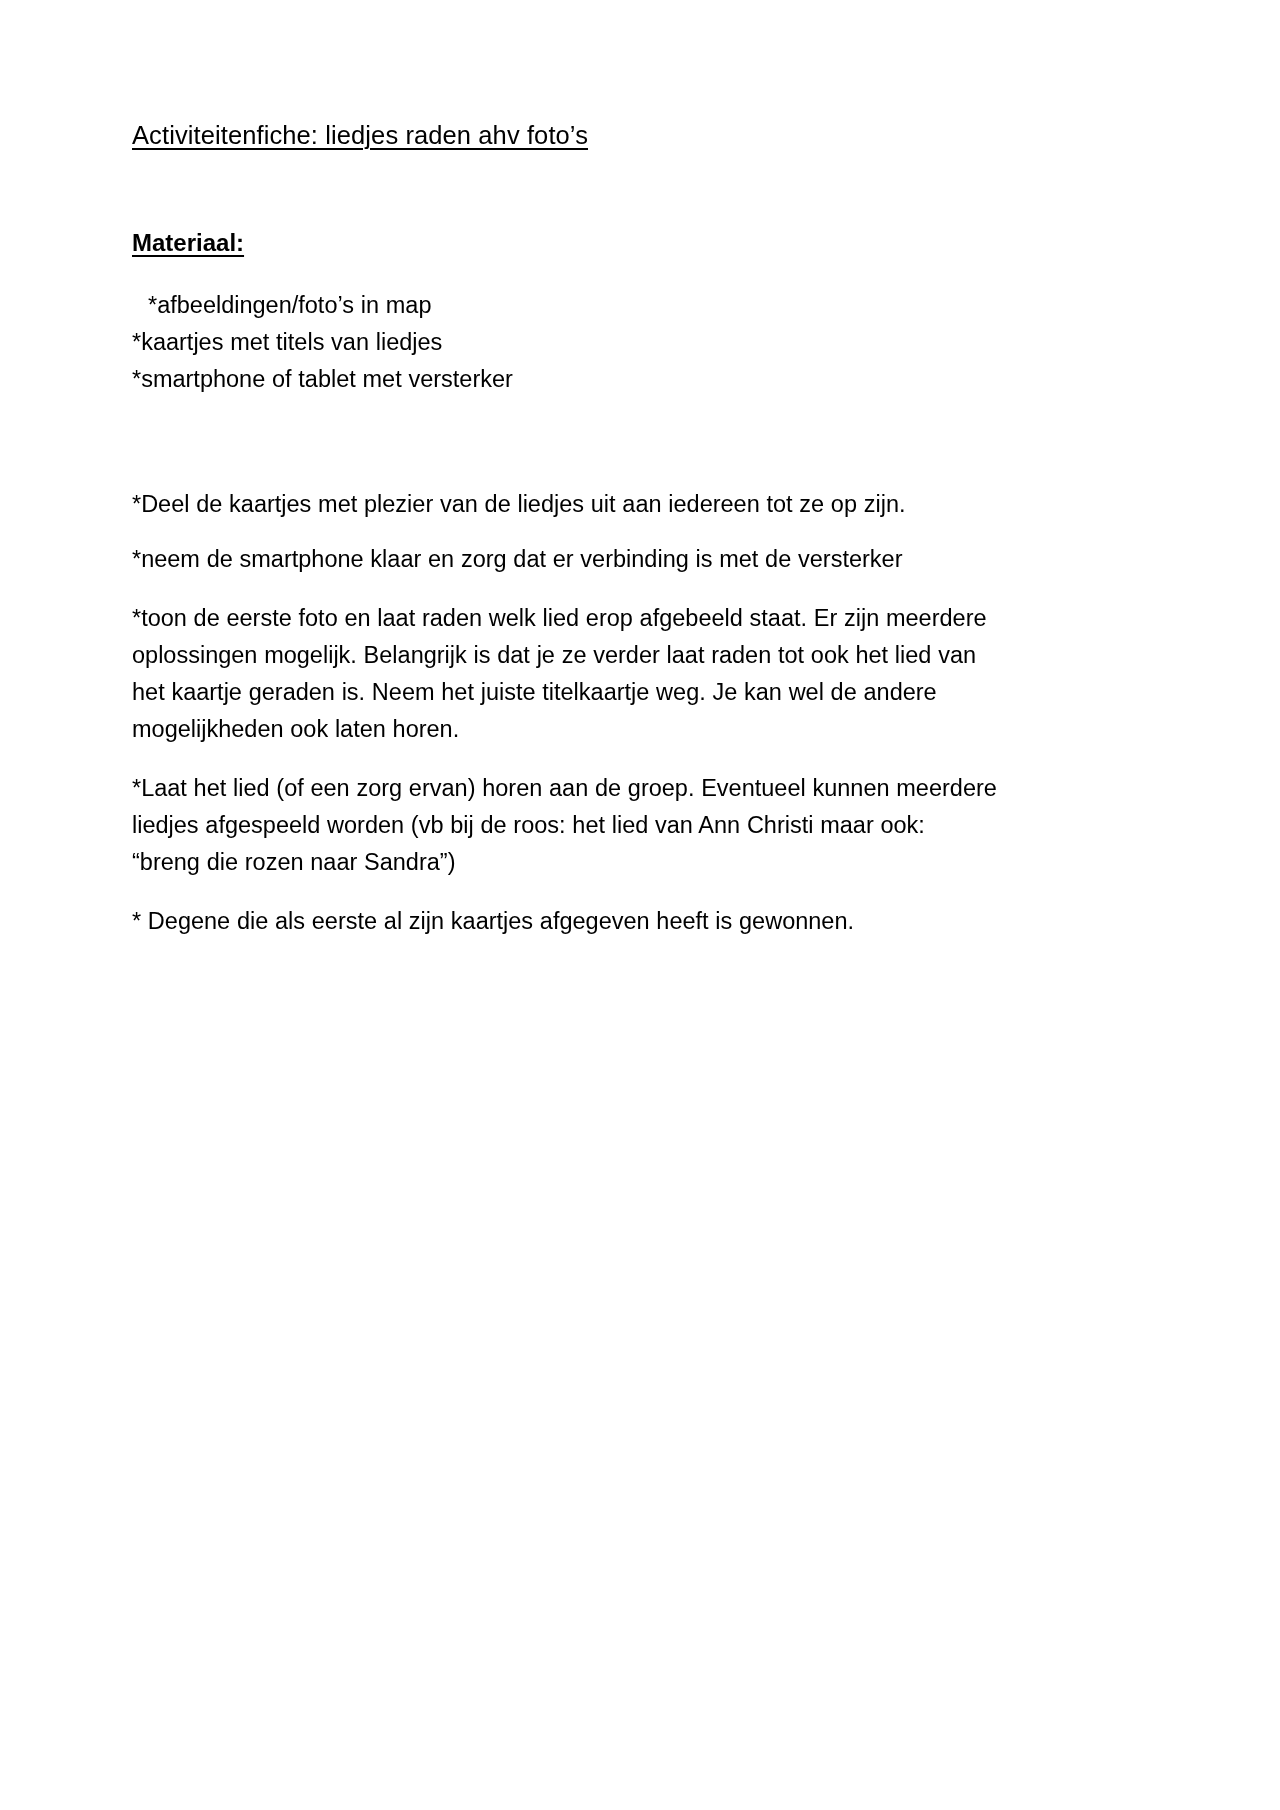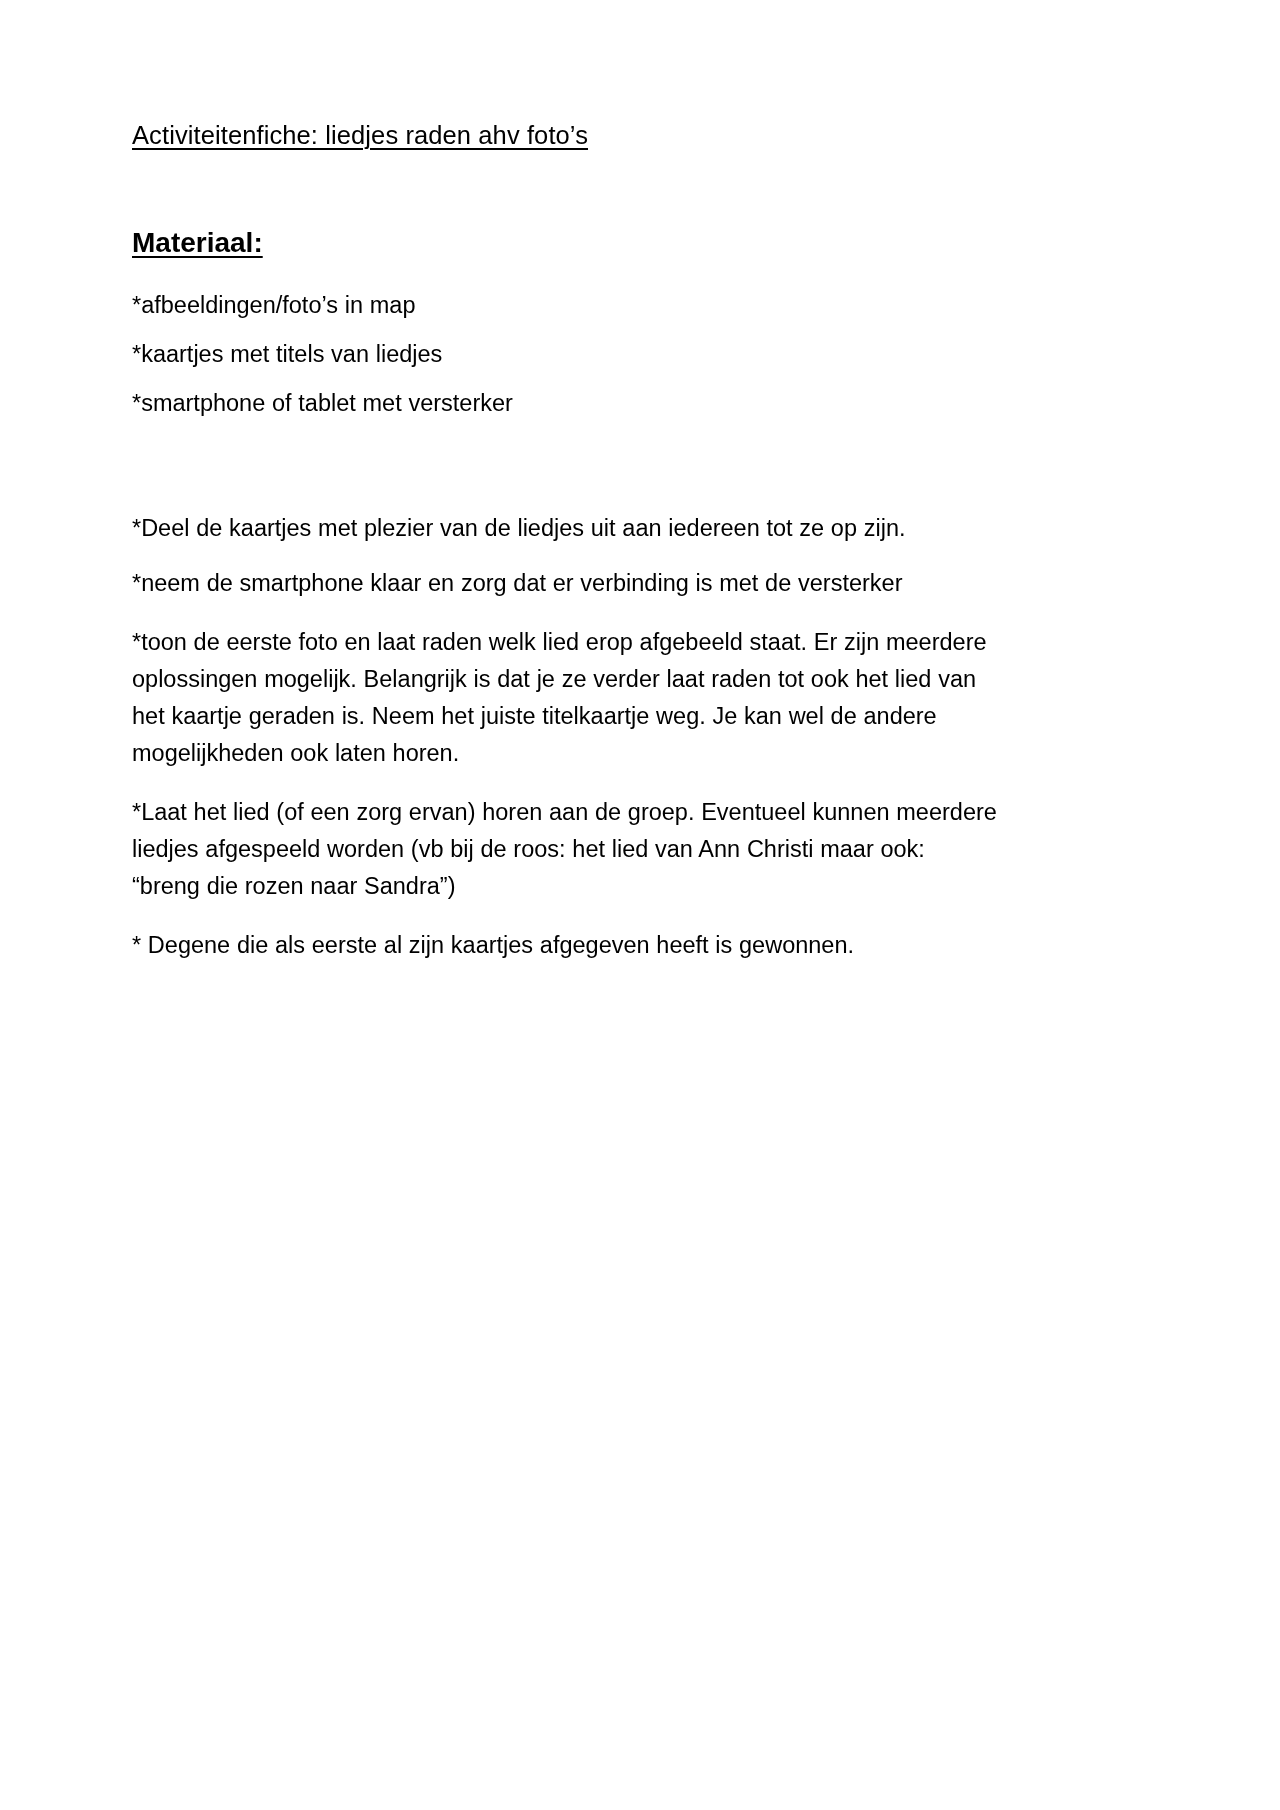--- a/index.html
+++ b/index.html
@@ -46,21 +46,21 @@
     text-underline-offset: 4px;
     text-decoration-thickness: 1.6px;
   }
 
   
   .gap-xl { height: 74px; }
   .gap-lg { height: 60px; }
 
   
   .section-heading {
-    font-size: 28px;
+    font-size: 24px;
     line-height: 33px;
     font-weight: bold;
     margin: 0;
     padding: 0;
   }
   .section-heading .u {
     text-decoration: underline;
     text-underline-offset: 4px;
     text-decoration-thickness: 2.4px;
   }
@@ -75,22 +75,22 @@
     word-spacing: 0.2px;
   }
   .para.tight {
     width: 866px;
   }
   .para.wide {
     width: 880px;
   }
 
   
-  .mat-item { margin-top: 12px; }
-  .mat-item.first { margin-top: 28px; }
+  .mat-item { margin-top: 0; }
+  .mat-item.first { margin-top: 28px; margin-left: 16px; }
 
   .step { margin-top: 18px; }
   .step.first { margin-top: 28px; }
   .step.block { margin-top: 22px; }
 
   .closing { margin-top: 60px; }
 </style>
 </head>
 <body>
 

